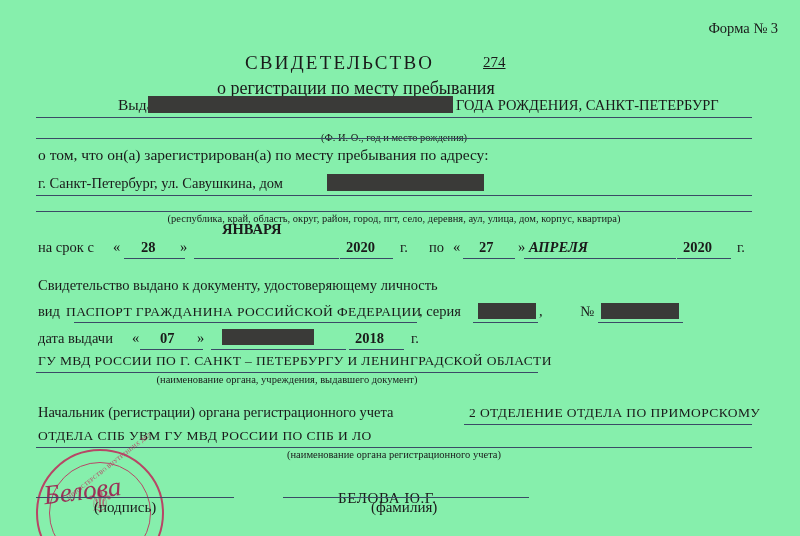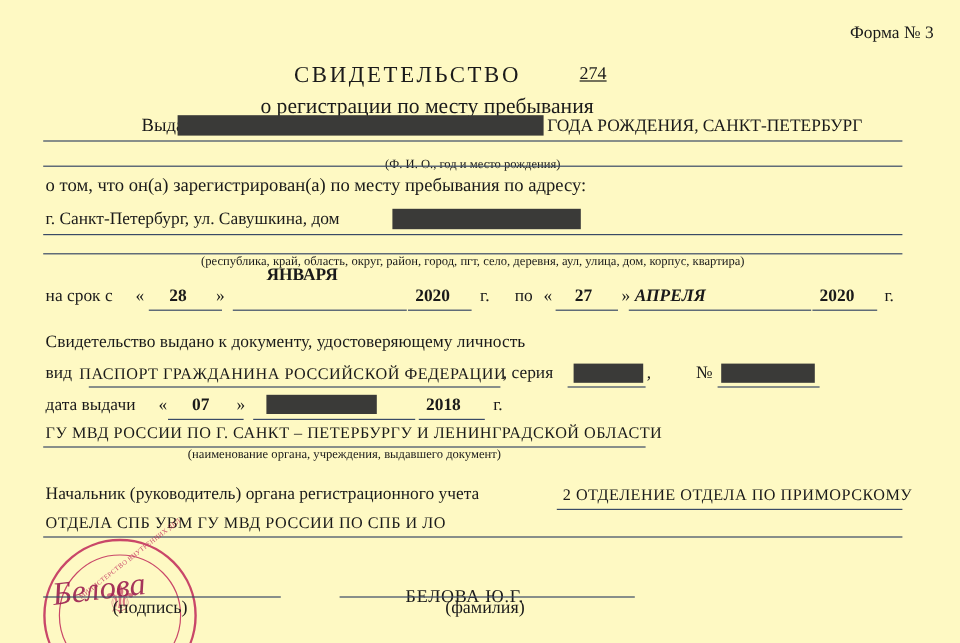--- a/index.html
+++ b/index.html
@@ -4,21 +4,21 @@
 <style>
   html, body {
     margin: 0;
     padding: 0;
     background: #ffffff;
   }
   #page {
     position: relative;
     width: 800px;
     height: 536px;
-    background: #fef9c3;
+    background: #86efac;
     font-family: "Liberation Serif", serif;
     color: #1a1a1a;
     overflow: hidden;
   }
   .form-no {
     position: absolute;
     top: 20px;
     right: 22px;
     font-size: 14.5px;
     font-family: "Liberation Serif", serif;
@@ -215,25 +215,26 @@
   <div class="val" style="top:330px; left:411px;">г.</div>
 
   <div class="rule" style="left:140px; top:349px; width:63px;"></div>
   <div class="rule" style="left:211px; top:349px; width:135px;"></div>
   <div class="rule" style="left:349px; top:349px; width:55px;"></div>
 
   <div class="small-caps-line" style="top:353px; left:38px;">ГУ  МВД  РОССИИ  ПО  Г. САНКТ – ПЕТЕРБУРГУ  И  ЛЕНИНГРАДСКОЙ ОБЛАСТИ</div>
   <div class="rule" style="left:36px; top:372px; width:502px;"></div>
   <div class="caption" style="left:36px; top:374px; width:502px;">(наименование органа, учреждения, выдавшего документ)</div>
 
-  <div class="val" style="top:404px; left:38px;">Начальник (руководитель) органа регистрационного учета</div>
+  <div class="val" style="top:404px; left:38px;">Начальник (регистрации) органа регистрационного учета</div>
   <div class="small-caps-line" style="top:405px; left:469px;">2 ОТДЕЛЕНИЕ ОТДЕЛА  ПО ПРИМОРСКОМУ</div>
   <div class="rule" style="left:464px; top:424px; width:288px;"></div>
   <div class="small-caps-line" style="top:428px; left:38px;">ОТДЕЛА СПБ УВМ  ГУ  МВД РОССИИ  ПО СПБ  И  ЛО</div>
   <div class="rule" style="left:36px; top:447px; width:716px;"></div>
+  <div class="caption" style="left:36px; top:449px; width:716px;">(наименование органа регистрационного учета)</div>
 
   <div class="stamp">
     <div class="stamp-inner"></div>
     <div class="stamp-emb">⚜</div>
     <div class="stamp-text" style="left:18px; top:12px; transform:rotate(-38deg);">МИНИСТЕРСТВО ВНУТРЕННИХ ДЕЛ</div>
 
   </div>
 
   <div class="signature">Белова</div>
   <div class="rule" style="left:36px; top:497px; width:198px;"></div>

